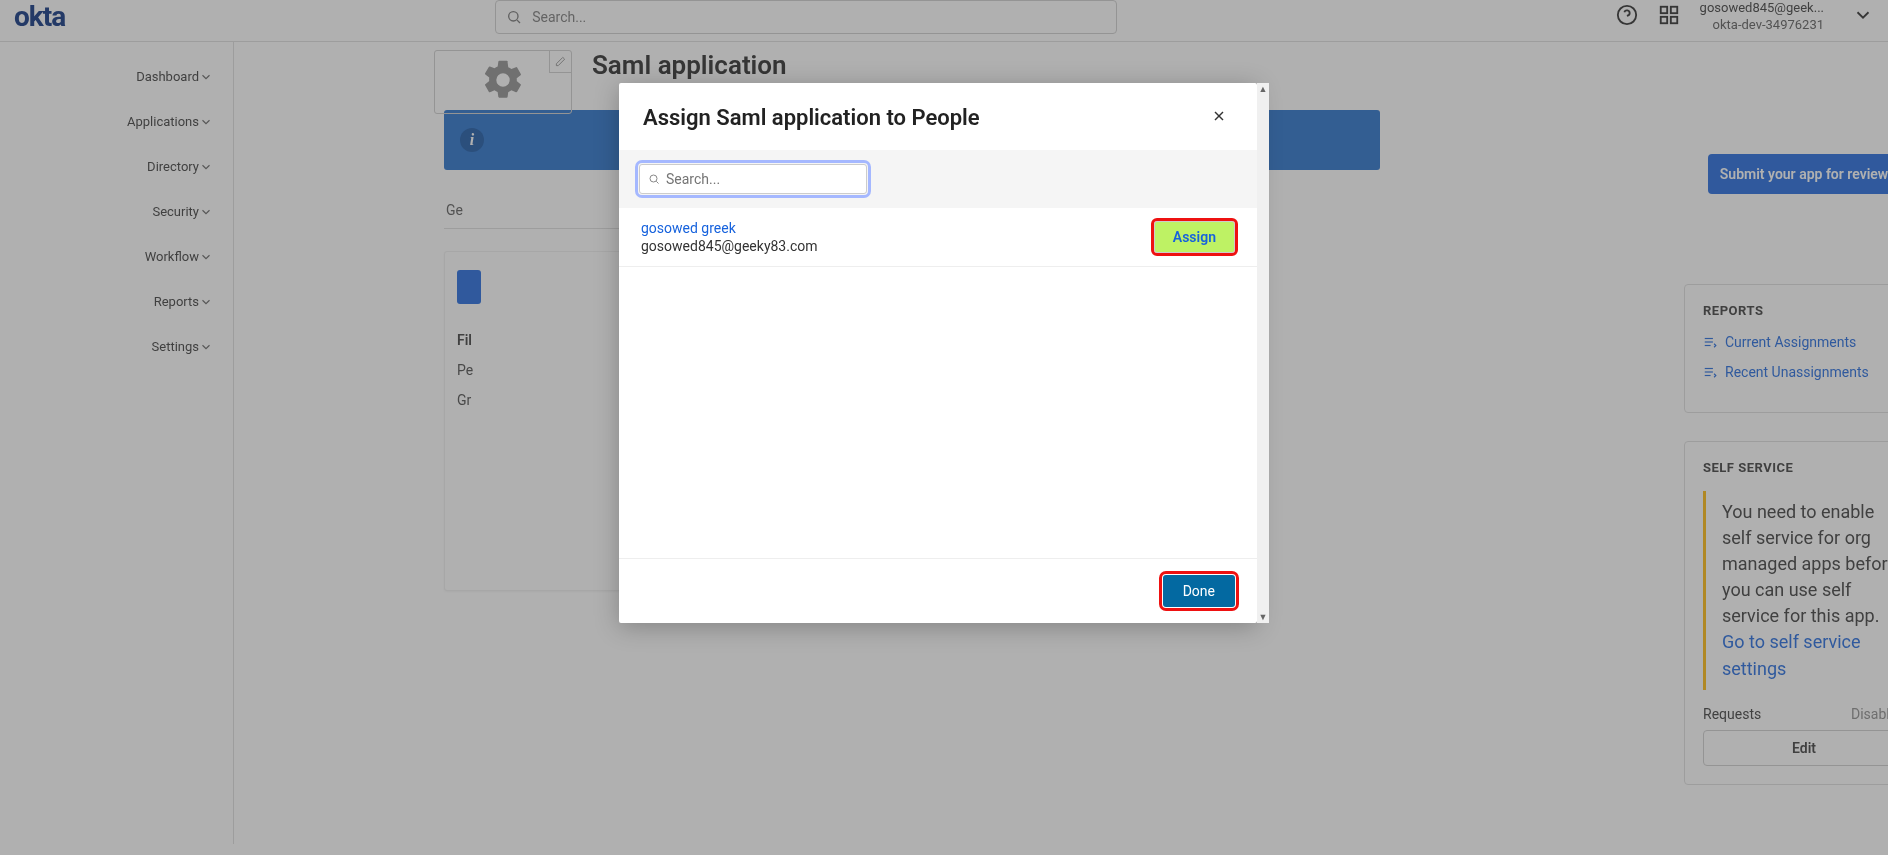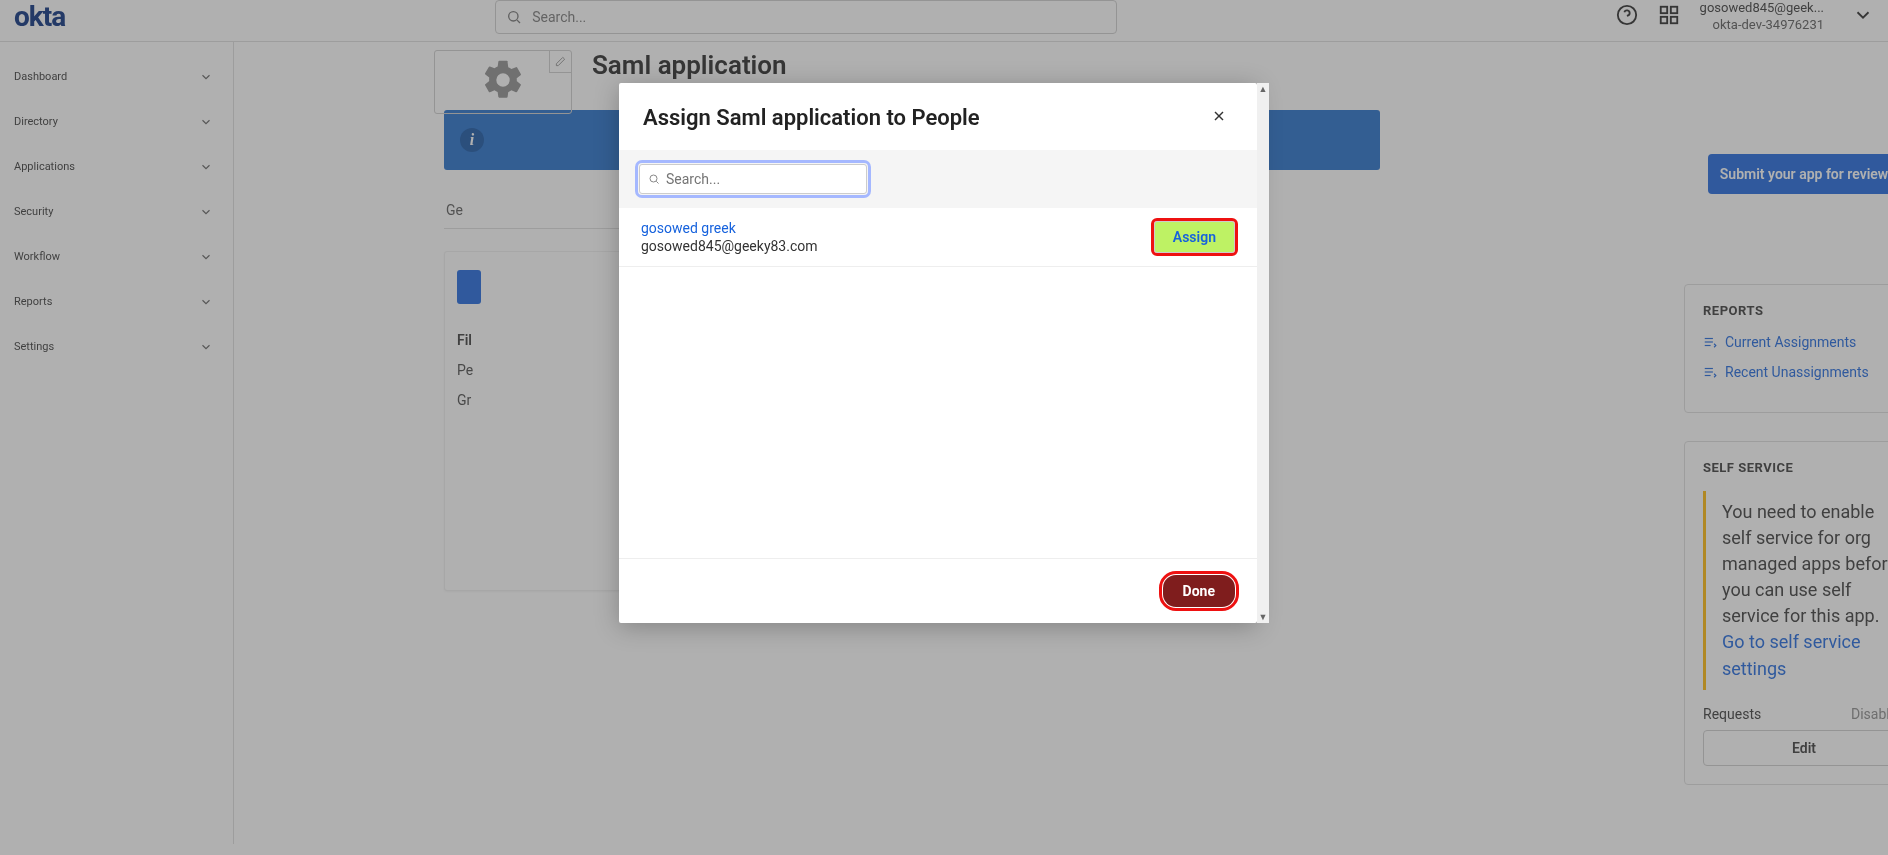--- a/index.html
+++ b/index.html
@@ -11,21 +11,21 @@
     .search-global input { border: none; outline: none; flex: 1; font-size: 14px; background: transparent; }
     .top-icons { display: flex; align-items: center; gap: 20px; margin-left: auto; }
     .top-icons svg { width: 22px; height: 22px; color: #222; }
     .user-info { font-size: 13px; text-align: right; line-height: 1.3; }
     .user-info .email { color: #333; }
     .user-info .org { color: #555; }
     .chev { margin-left: 8px; }
 
     .layout { display: flex; height: calc(100% - 53px); }
     .sidebar { width: 234px; border-right: 1px solid #ddd; padding-top: 12px; }
-    .side-item { height: 45px; padding: 0 20px 0 14px; display: flex; align-items: center; justify-content: space-between; cursor: pointer; font-size: 11px; color: #333; }
+    .side-item { height: 45px; padding: 0 20px 0 14px; display: flex; align-items: center; justify-content: flex-end; cursor: pointer; font-size: 13px; color: #333; }
     .side-item svg { width: 14px; height: 14px; color: #5e5e5e; }
 
     .main { flex: 1; display: flex; padding: 6px 0 0 0; }
     .leftcol { padding-left: 200px; padding-top: 0; }
     .app-card { width: 138px; height: 64px; border: 1px solid #ccc; border-radius: 3px; display: flex; align-items: center; justify-content: center; position: relative; margin-top: 2px; }
     .gear-lg { color: #8a8a8a; }
     .gear-lg svg { width: 46px; height: 46px; }
     .pencil-corner { position: absolute; top: 0; right: 0; width: 22px; height: 22px; border-left: 1px solid #ccc; border-bottom: 1px solid #ccc; display:flex; align-items:center; justify-content:center; }
     .pencil-corner svg { width: 11px; height: 11px; color: #888; }
 
@@ -66,21 +66,21 @@
     .modal-search { width:228px; height:30px; border:1px solid #ccc; border-radius:3px; outline:3px solid #a5b8ff; outline-offset:1px; display:flex; align-items:center; padding:0 8px; background:#fff; }
     .modal-search svg { width:12px; height:12px; color:#888; margin-right:6px; }
     .modal-search input { border:none; outline:none; flex:1; font-size:14px; }
     .modal-body { min-height: 350px; }
     .person-row { display:flex; align-items:center; justify-content:space-between; padding:12px 22px; border-bottom:1px solid #eee; }
     .person-name { font-size:14px; color:#1662dd; }
     .person-mail { font-size:14px; color:#333; margin-top:2px; }
     .assign-btn { padding:7px 18px; border:1px solid #ccc; border-radius:3px; font-size:14px; font-weight:600; color:#1662dd; background:#bef264; cursor:pointer; }
     .assign-btn.hl { outline:3px solid #e11; outline-offset:0; }
     .modal-footer { padding:16px 22px; display:flex; justify-content:flex-end; border-top:1px solid #eee; }
-    .done-btn { padding:8px 20px; background:#7f1d1d; color:#fff; border-radius:13px; font-size:14px; font-weight:700; cursor:pointer; }
+    .done-btn { padding:8px 20px; background:#0369a1; color:#fff; border-radius:3px; font-size:14px; font-weight:400; cursor:pointer; }
     .done-btn.hl { outline:3px solid #e11; outline-offset:1px; }
     .scroll-rail { position:absolute; right:0; top:0; width:12px; height:100%; background:#f0f0f0; }
     .scroll-arrow { width:12px; height:12px; display:flex; align-items:center; justify-content:center; color:#666; font-size:9px; position:absolute; }
     .scroll-arrow.up { top:0; }
     .scroll-arrow.dn { bottom:0; }
   </style>
 </head>
 <body>
 
 <div class="topbar">
@@ -116,27 +116,27 @@
 
 <div class="layout">
   <div class="sidebar">
     <div class="side-item">
         <span>Dashboard</span>
         <svg viewBox="0 0 24 24" fill="none" stroke="currentColor" stroke-width="2">
           <polyline points="6 9 12 15 18 9"></polyline>
         </svg>
       </div>
     <div class="side-item">
+        <span>Applications</span>
+        <svg viewBox="0 0 24 24" fill="none" stroke="currentColor" stroke-width="2">
+          <polyline points="6 9 12 15 18 9"></polyline>
+        </svg>
+      </div>
+    <div class="side-item">
         <span>Directory</span>
-        <svg viewBox="0 0 24 24" fill="none" stroke="currentColor" stroke-width="2">
-          <polyline points="6 9 12 15 18 9"></polyline>
-        </svg>
-      </div>
-    <div class="side-item">
-        <span>Applications</span>
         <svg viewBox="0 0 24 24" fill="none" stroke="currentColor" stroke-width="2">
           <polyline points="6 9 12 15 18 9"></polyline>
         </svg>
       </div>
     <div class="side-item">
         <span>Security</span>
         <svg viewBox="0 0 24 24" fill="none" stroke="currentColor" stroke-width="2">
           <polyline points="6 9 12 15 18 9"></polyline>
         </svg>
       </div>

